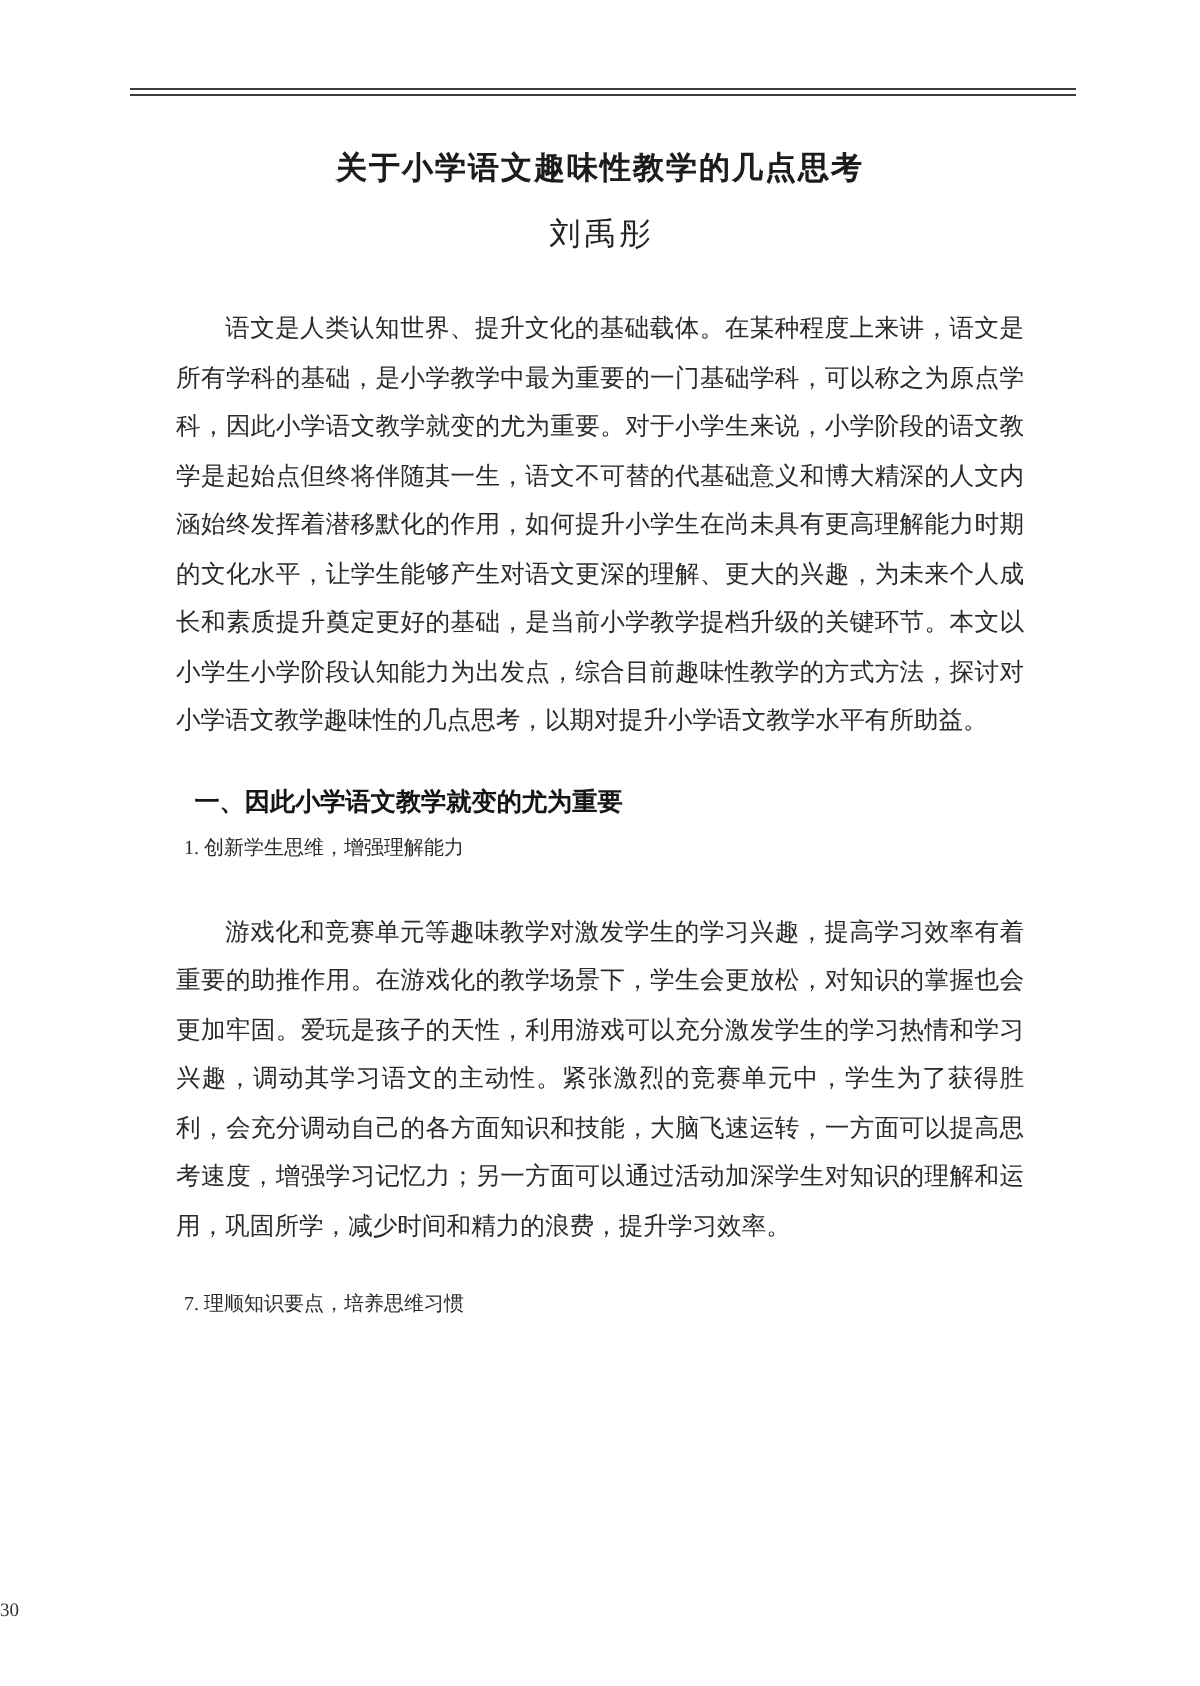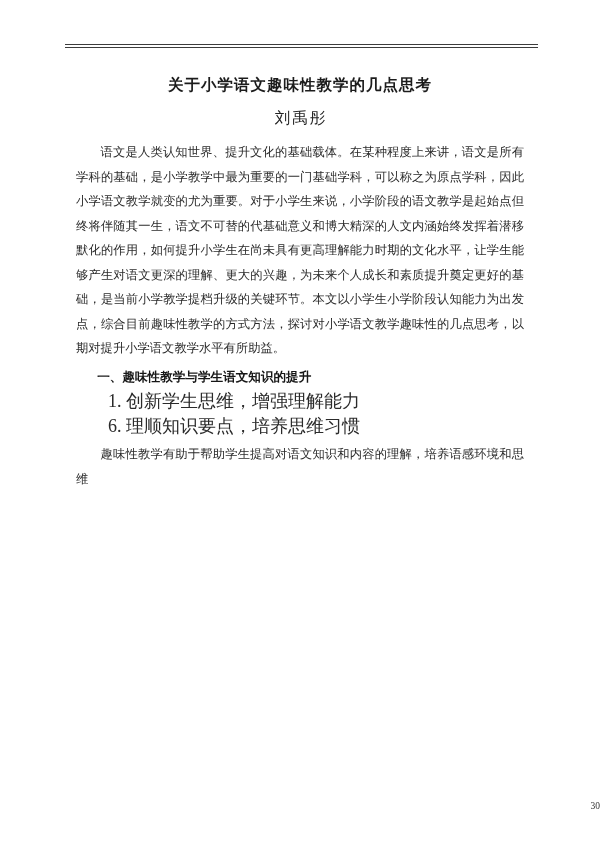--- a/index.html
+++ b/index.html
@@ -51,75 +51,75 @@
     letter-spacing: 2px;
     margin: 1px;
   }
   .body-text {
     position: absolute;
     top: 136px;
     left: 72px;
     width: 456px;
   }
   .body-text p {
-    margin: 4px;
+    margin: 16px;
     font-size: 12.3px;
     line-height: 24.5px;
     text-align: justify;
     text-justify: inter-ideograph;
     text-indent: 2em;
     color: #2a2a2a;
   }
   .section-heading {
     margin: 0;
     font-family: "Liberation Sans", sans-serif;
     font-weight: bold;
     font-size: 12.6px;
     line-height: 24.5px;
     text-indent: 2em;
     color: #161616;
   }
   .sub-heading {
     margin: 0;
-    font-size: 18px;
+    font-size: 10px;
     line-height: 24.5px;
     text-indent: 2em;
     color: #2a2a2a;
   }
   .page-number {
     position: absolute;
     top: 799px;
     left: 0;
     width: 100%;
-    text-align: right;
+    text-align: left;
     font-size: 9.5px;
     line-height: 14px;
     color: #333333;
   }
 </style>
 </head>
 <body>
 
 <div class="page">
 
   <div class="header-rule"></div>
 
   <h1 class="doc-title">关于小学语文趣味性教学的几点思考</h1>
 
   <div class="doc-author">刘禹彤</div>
 
   <div class="body-text">
 
     <p>语文是人类认知世界、提升文化的基础载体。在某种程度上来讲，语文是所有学科的基础，是小学教学中最为重要的一门基础学科，可以称之为原点学科，因此小学语文教学就变的尤为重要。对于小学生来说，小学阶段的语文教学是起始点但终将伴随其一生，语文不可替的代基础意义和博大精深的人文内涵始终发挥着潜移默化的作用，如何提升小学生在尚未具有更高理解能力时期的文化水平，让学生能够产生对语文更深的理解、更大的兴趣，为未来个人成长和素质提升奠定更好的基础，是当前小学教学提档升级的关键环节。本文以小学生小学阶段认知能力为出发点，综合目前趣味性教学的方式方法，探讨对小学语文教学趣味性的几点思考，以期对提升小学语文教学水平有所助益。</p>
 
-    <div class="section-heading">一、趣味性教学与学生语文知识的提升</div>
+    <div class="section-heading">一、因此小学语文教学就变的尤为重要</div>
 
     <div class="sub-heading">1. 创新学生思维，增强理解能力</div>
 
+    <p>游戏化和竞赛单元等趣味教学对激发学生的学习兴趣，提高学习效率有着重要的助推作用。在游戏化的教学场景下，学生会更放松，对知识的掌握也会更加牢固。爱玩是孩子的天性，利用游戏可以充分激发学生的学习热情和学习兴趣，调动其学习语文的主动性。紧张激烈的竞赛单元中，学生为了获得胜利，会充分调动自己的各方面知识和技能，大脑飞速运转，一方面可以提高思考速度，增强学习记忆力；另一方面可以通过活动加深学生对知识的理解和运用，巩固所学，减少时间和精力的浪费，提升学习效率。</p>
 
-    <div class="sub-heading">6. 理顺知识要点，培养思维习惯</div>
-    <p>趣味性教学有助于帮助学生提高对语文知识和内容的理解，培养语感环境和思维</p>
+    <div class="sub-heading">7. 理顺知识要点，培养思维习惯</div>
 
   </div>
 
   <div class="page-number">30</div>
 
 </div>
 
 </body></html>

